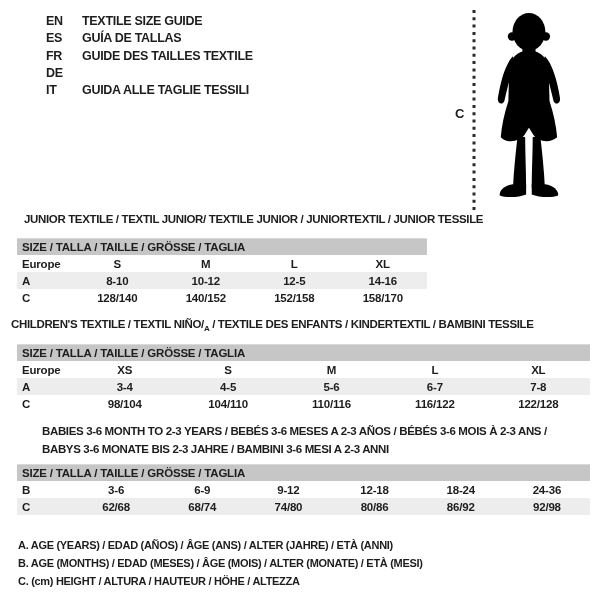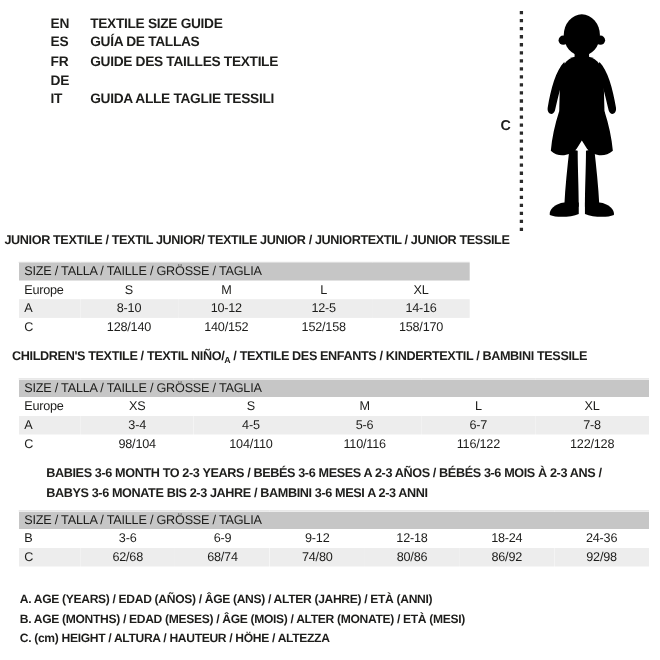--- a/index.html
+++ b/index.html
@@ -16,21 +16,21 @@
   
   .c-label{font-weight:700;font-size:13px;}
 
   
   .sec-title{font-weight:700;font-size:11.5px;letter-spacing:-0.35px;white-space:nowrap;line-height:17.5px;}
   .sec-title sub{font-size:8px;}
 
   
   table.sz{border-collapse:collapse;table-layout:fixed;}
   table.sz td{
-    font-size:11.5px;font-weight:400;color:#1d1d1b;text-align:center;
+    font-size:11.5px;font-weight:700;color:#1d1d1b;text-align:center;
     vertical-align:middle;height:17px;padding:0;letter-spacing:-0.2px;
     overflow:hidden;white-space:nowrap;
   }
   table.sz tr.bar td{
     background:#c6c6c6;text-align:left;padding-left:5px;height:16px;
     border-top:1px solid #d9d9d9;
   }
   table.sz td.rl{text-align:left;padding-left:5px;}
   table.sz tr.alt td{background:#ededed;}
   col.first{width:56px;}
@@ -80,21 +80,21 @@
       <path d="M34,50 C26,58 21,76 18,94 C17,100 23,103 25,97 C28,84 32,68 36,56 Z"></path>
       <path d="M68,50 C76,58 81,76 84,94 C85,100 79,103 77,97 C74,84 70,68 66,56 Z"></path>
       <path d="M29,98 L73,98 C77,110 80,124 81,136 C73,143 62,141 56,134 L51,126 L46,134 C40,141 28,143 21,136 C22,124 25,110 29,98 Z"></path>
       <path d="M39,134 C37,152 35,170 34,190 L48,190 C48,172 47,152 47,136 Z"></path>
       <path d="M63,134 C65,152 67,170 68,190 L54,190 C54,172 55,152 55,136 Z"></path>
       <path d="M34,186 C25,187 19,193 20,198 C27,201 41,200 48,197 L48,186 Z"></path>
       <path d="M68,186 C77,187 83,193 82,198 C75,201 61,200 54,197 L54,186 Z"></path>
     </g>
   </svg>
 
-  <div class="abs sec-title" style="left:4px;top:211px;">JUNIOR TEXTILE / TEXTIL JUNIOR/ TEXTILE JUNIOR / JUNIORTEXTIL / JUNIOR TESSILE</div>
+  <div class="abs sec-title" style="left:24px;top:211px;">JUNIOR TEXTILE / TEXTIL JUNIOR/ TEXTILE JUNIOR / JUNIORTEXTIL / JUNIOR TESSILE</div>
 
   <table class="sz abs" style="left:17px;top:238px;width:410px;">
     <colgroup>
         <col class="first">
         <col>
         <col>
         <col>
         <col>
       </colgroup>
     <tbody>

